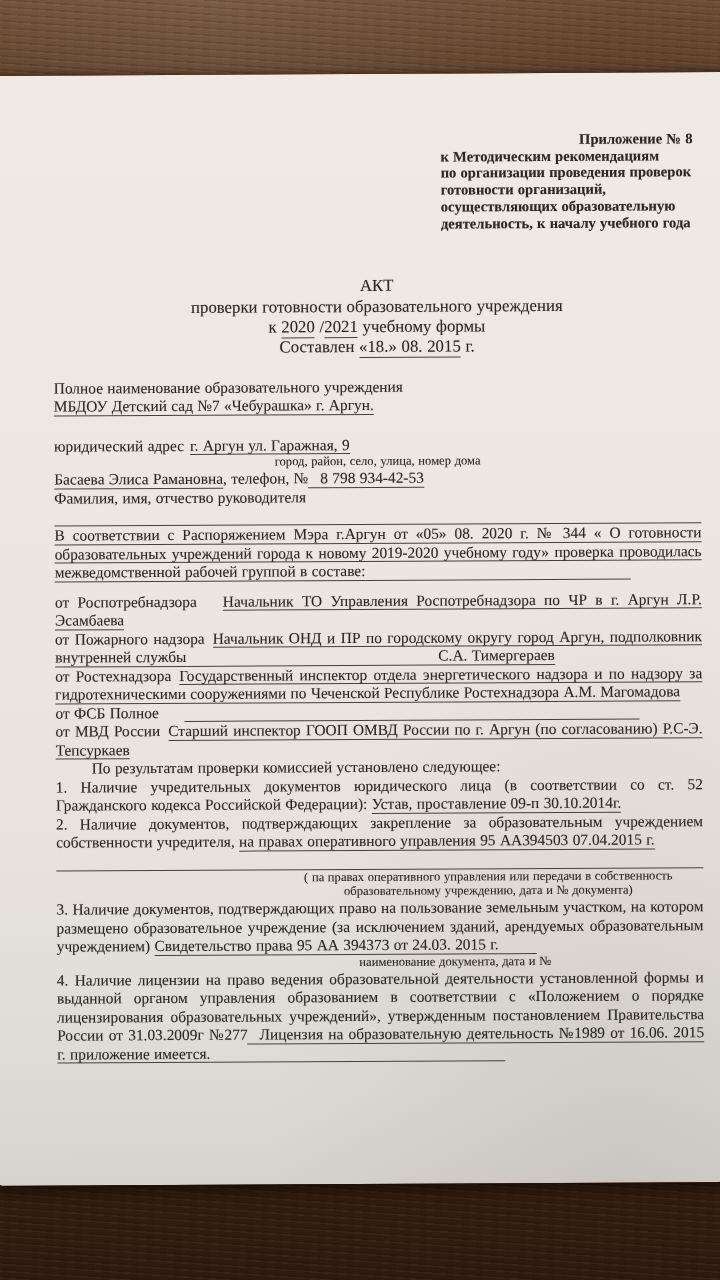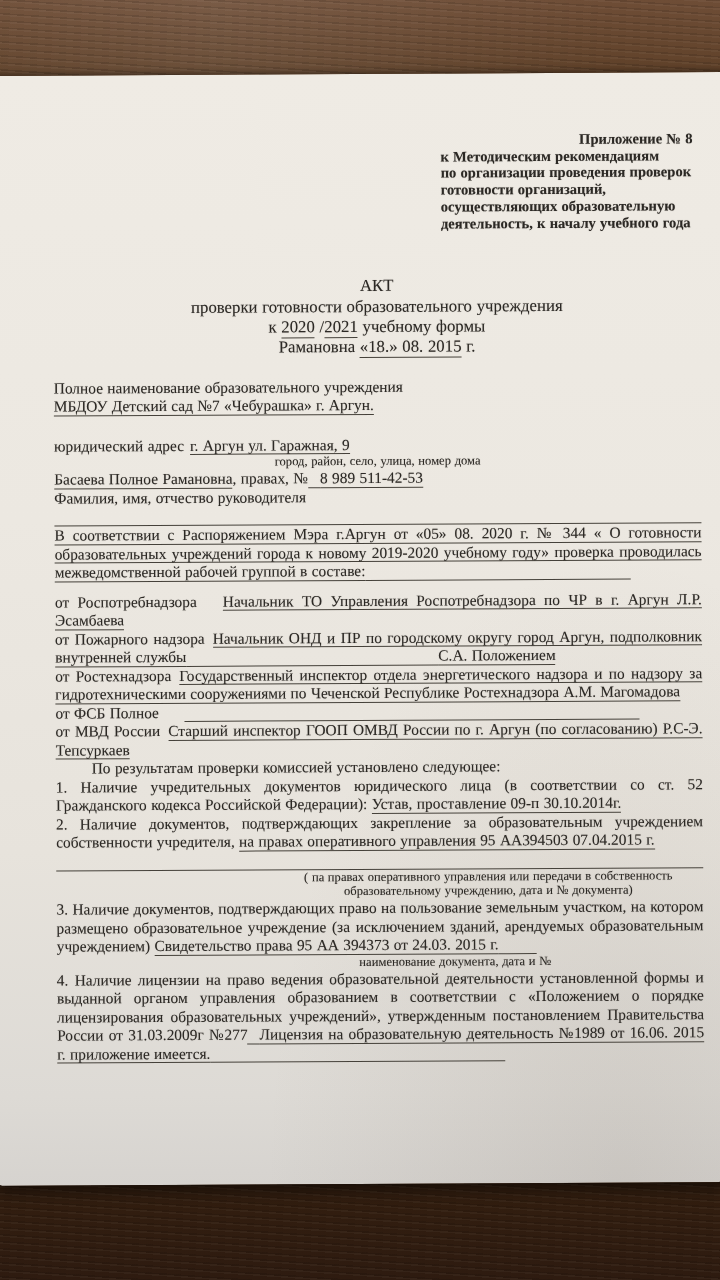--- a/index.html
+++ b/index.html
@@ -60,38 +60,38 @@
       <div>по организации проведения проверок</div>
       <div>готовности организаций,</div>
       <div>осуществляющих образовательную</div>
       <div>деятельность, к началу учебного года</div>
     </div>
 
     <div class="title">
       <div>АКТ</div>
       <div>проверки готовности образовательного учреждения</div>
       <div><span>к </span><span class="u">2020</span><span> /</span><span class="u">2021</span><span> учебному формы</span></div>
-      <div><span>Рамановна </span><span class="u">«18.» 08. 2015</span><span> г.</span></div>
+      <div><span>Составлен </span><span class="u">«18.» 08. 2015</span><span> г.</span></div>
     </div>
 
     <p class="line fullname">Полное наименование образовательного учреждения</p>
     <p class="line"><span class="u">МБДОУ Детский сад №7 «Чебурашка» г. Аргун.</span></p>
 
     <p class="line addr"><span>юридический адрес</span><span class="sp w6"></span><span class="u">г. Аргун ул. Гаражная, 9</span></p>
     <div class="hint center">город, район, село, улица, номер дома</div>
 
-    <p class="line"><span class="u">Басаева Полное Рамановна</span><span>, правах, №</span><span class="fillu w12"></span><span class="u">8 989 511-42-53</span></p>
+    <p class="line"><span class="u">Басаева Элиса Рамановна</span><span>, телефон, №</span><span class="fillu w12"></span><span class="u">8 798 934-42-53</span></p>
     <p class="line">Фамилия, имя, отчество руководителя</p>
 
     <div class="rule"></div>
     <p class="para basis-wrap"><span class="u">В соответствии с Распоряжением Мэра г.Аргун от «05» 08. 2020 г. № 344 « О готовности образовательных учреждений города к новому 2019-2020 учебному году» проверка проводилась межведомственной рабочей группой в составе:</span><span class="fillu" style="width:265px"></span></p>
 
     <div class="commission">
       <p class="para"><span>от Роспотребнадзора</span><span class="sp w26"></span><span class="u">Начальник ТО Управления Роспотребнадзора по ЧР в г. Аргун Л.Р. Эсамбаева</span></p>
-      <p class="para"><span>от Пожарного надзора</span><span class="sp w8"></span><span class="u">Начальник ОНД и ПР по городскому округу город Аргун, подполковник внутренней службы</span><span class="fillu" style="width:252px"></span><span class="u">С.А. Положением</span></p>
+      <p class="para"><span>от Пожарного надзора</span><span class="sp w8"></span><span class="u">Начальник ОНД и ПР по городскому округу город Аргун, подполковник внутренней службы</span><span class="fillu" style="width:252px"></span><span class="u">С.А. Тимергераев</span></p>
       <p class="para"><span>от Ростехнадзора</span><span class="sp w8"></span><span class="u">Государственный инспектор отдела энергетического надзора и по надзору за гидротехническими сооружениями по Чеченской Республике Ростехнадзора А.М. Магомадова</span></p>
       <p class="para"><span>от ФСБ Полное</span><span class="sp w26"></span><span class="fillu" style="width:455px"></span></p>
       <p class="para"><span>от МВД России</span><span class="sp w8"></span><span class="u">Старший инспектор ГООП ОМВД России по г. Аргун (по согласованию) Р.С-Э. Тепсуркаев</span></p>
     </div>
 
     <p class="line indent">По результатам проверки комиссией установлено следующее:</p>
 
     <p class="para"><span>1. Наличие учредительных документов юридического лица (в соответствии со ст. 52 Гражданского кодекса Российской Федерации): </span><span class="u">Устав, проставление 09-п 30.10.2014г.</span></p>
 
     <p class="para"><span>2. Наличие документов, подтверждающих закрепление за образовательным учреждением собственности учредителя, </span><span class="u">на правах оперативного управления 95 АА394503 07.04.2015 г.</span></p>

